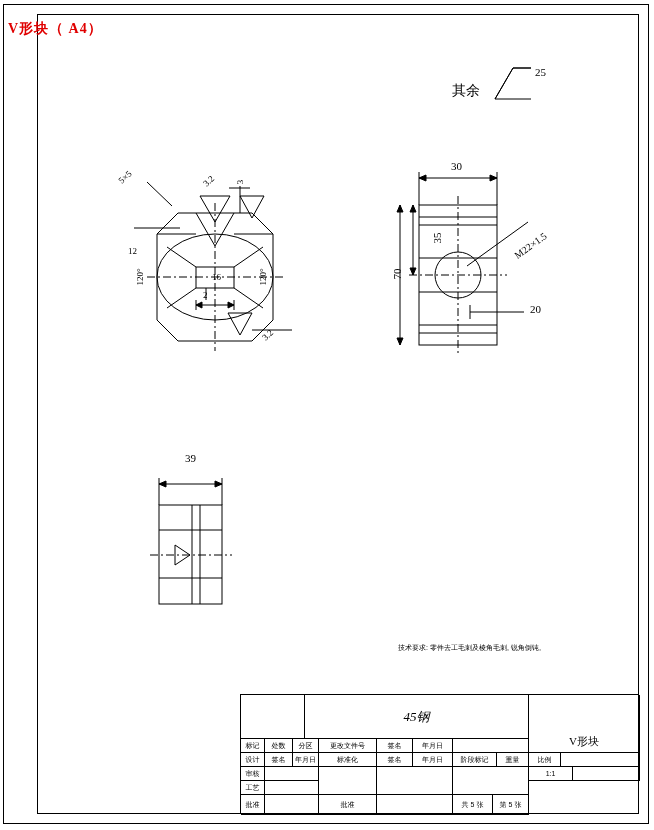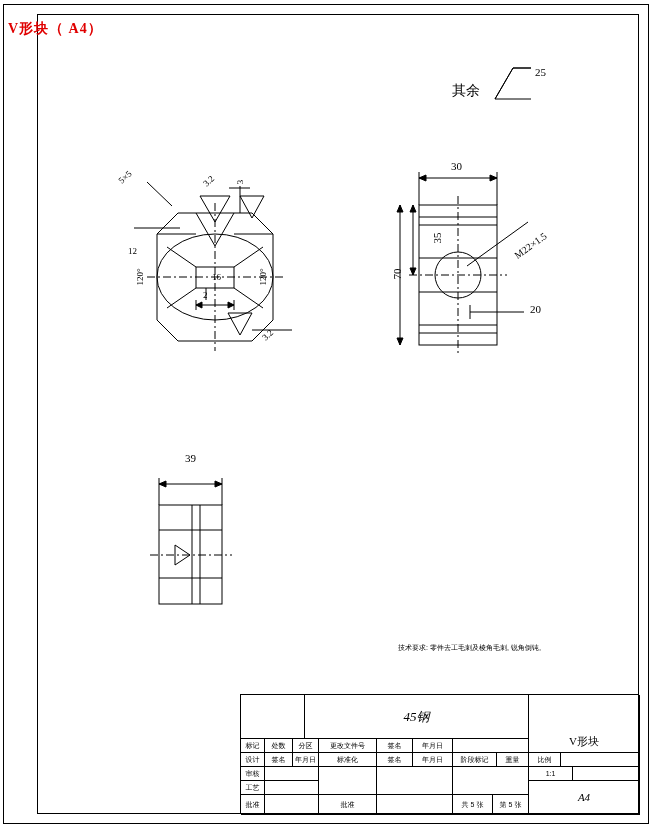--- a/index.html
+++ b/index.html
@@ -277,19 +277,18 @@
 
     <div class="tbcell" style="left:78px; top:100px; width:58px; height:20px;">批准</div>
     <div class="tbcell" style="left:78px; top:72px; width:58px; height:28px;"></div>
     <div class="tbcell" style="left:136px; top:72px; width:76px; height:28px;"></div>
     <div class="tbcell" style="left:136px; top:100px; width:76px; height:20px;"></div>
 
     <div class="tbcell" style="left:288px; top:72px; width:44px; height:14px;">1:1</div>
     <div class="tbcell" style="left:212px; top:72px; width:76px; height:28px;"></div>
     <div class="tbcell" style="left:332px; top:72px; width:67px; height:14px;"></div>
 
-    <div class="tbcell mid" style="left:288px; top:86px; width:111px; height:34px; font-style:italic;">A4</div>
 
     <div class="tbcell" style="left:212px; top:100px; width:40px; height:20px;">共 5 张</div>
     <div class="tbcell" style="left:252px; top:100px; width:36px; height:20px;">第 5 张</div>
   </div>
 
 </div>
 
 </body></html>

